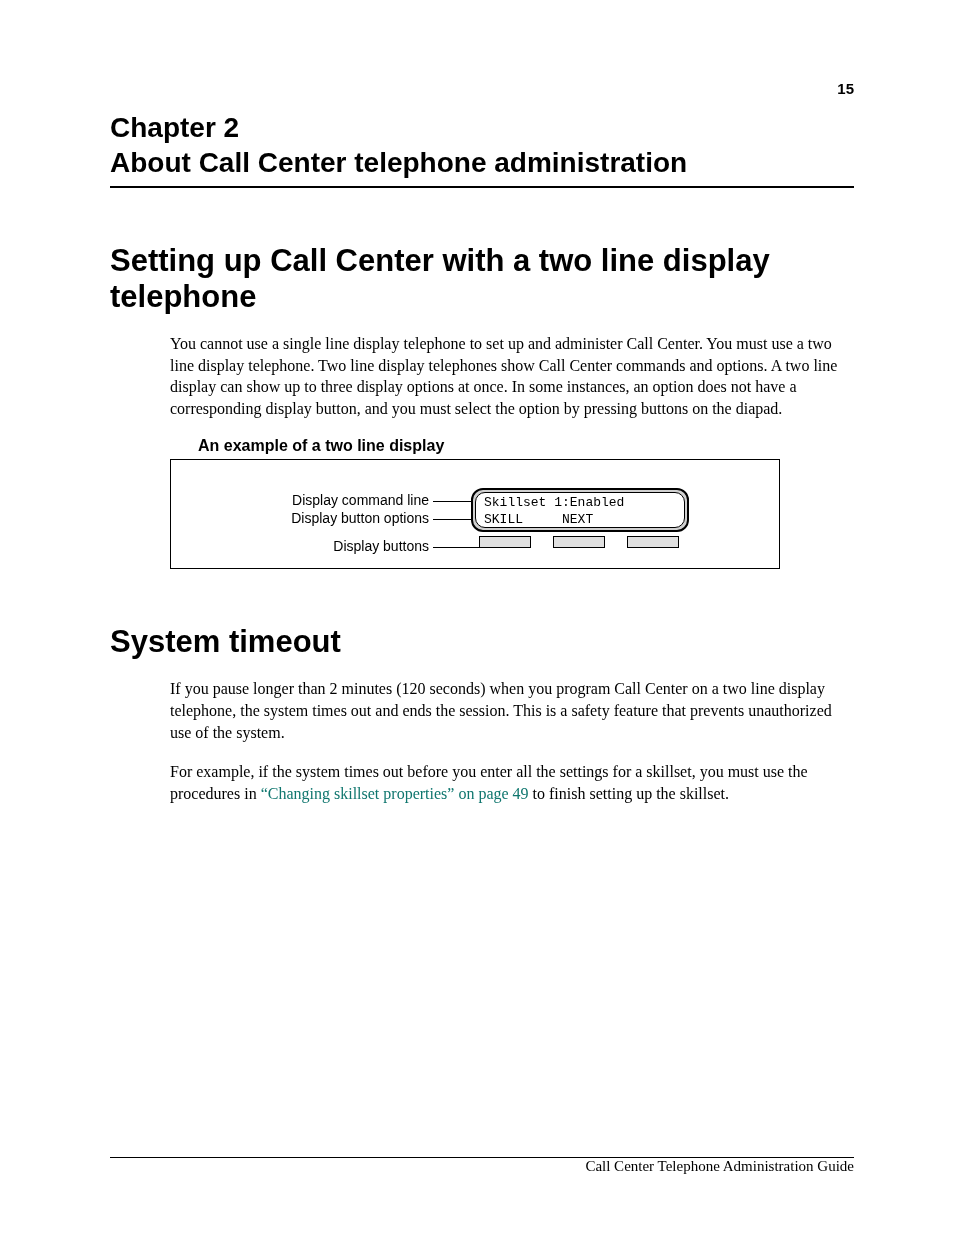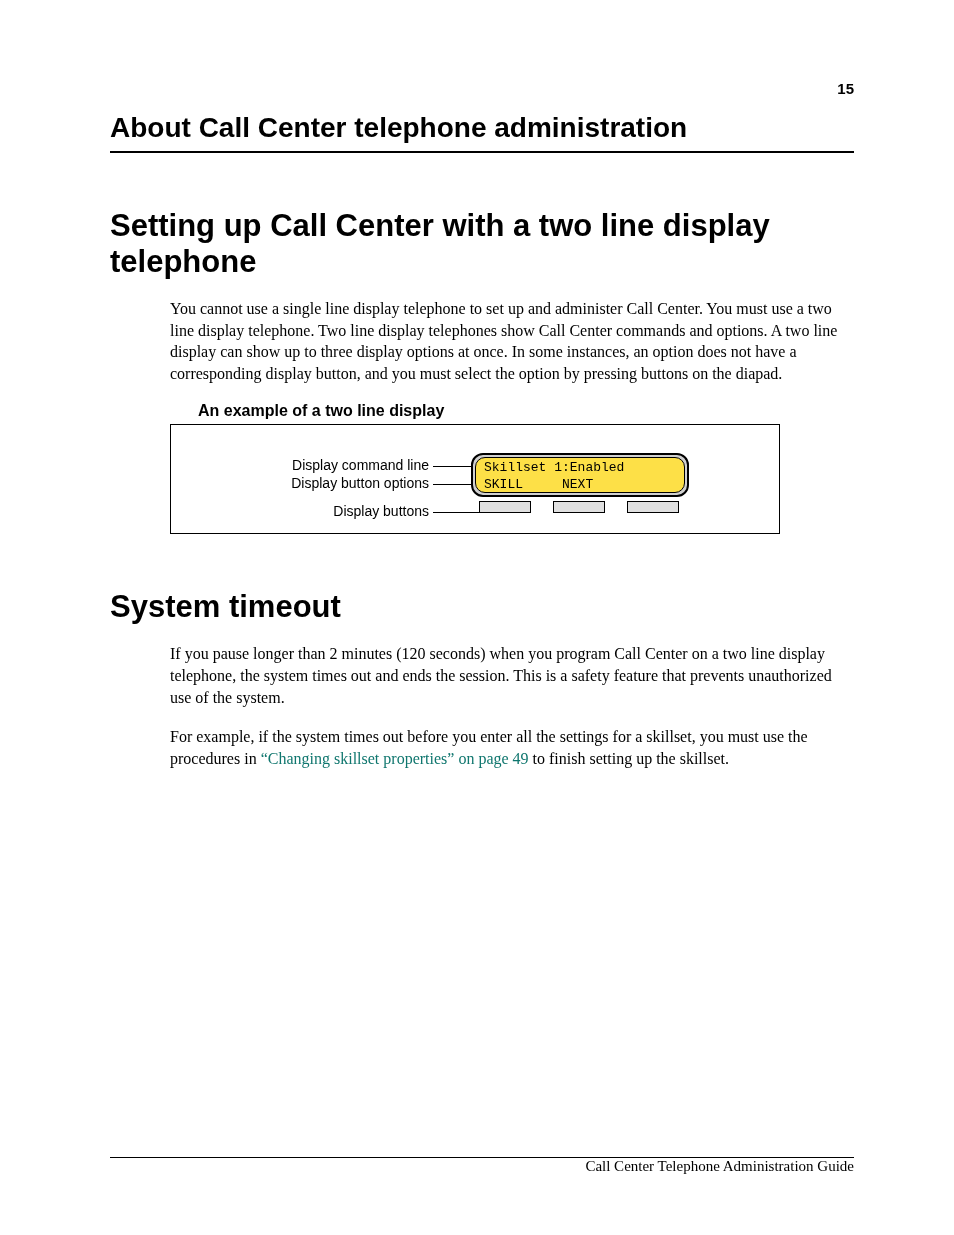--- a/index.html
+++ b/index.html
@@ -89,21 +89,21 @@
     border-radius: 12px;
     background: #d0d0d0;
     padding: 2px;
     width: 218px;
     height: 44px;
     position: relative;
   }
   .display-inner {
     border: 1px solid #000;
     border-radius: 10px;
-    background: #fde047;
+    background: #ffffff;
     width: 100%;
     height: 100%;
     padding: 2px 8px;
     font-family: "Courier New", Courier, monospace;
     font-size: 13px;
     line-height: 1.3;
     white-space: pre;
   }
   .buttons-row {
     position: absolute;
@@ -131,20 +131,21 @@
     font-size: 15px;
     text-align: right;
   }
 </style>
 </head>
 <body>
 
 <div class="page-number">15</div>
 
 <div class="chapter-block">
+  <div class="chapter-title-1">Chapter 2</div>
   <div class="chapter-title-2">About Call Center telephone administration</div>
 </div>
 
 <div class="section-heading">Setting up Call Center with a two line display telephone</div>
 
 <p class="body-text">You cannot use a single line display telephone to set up and administer Call Center. You must use a two line display telephone. Two line display telephones show Call Center commands and options. A two line display can show up to three display options at once. In some instances, an option does not have a corresponding display button, and you must select the option by pressing buttons on the diapad.</p>
 
 <div class="figure-caption">An example of a two line display</div>
 
 <div class="figure-box">

